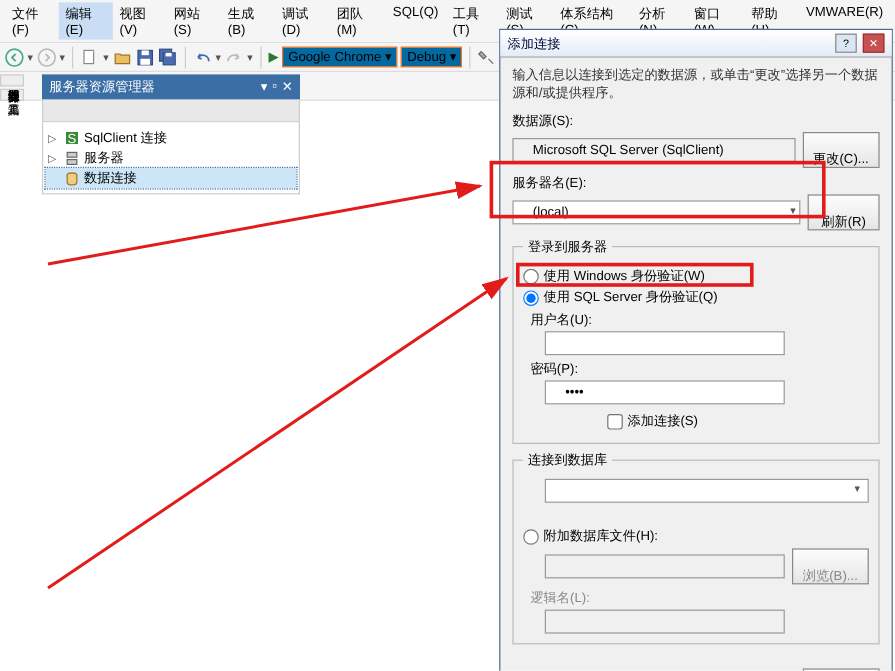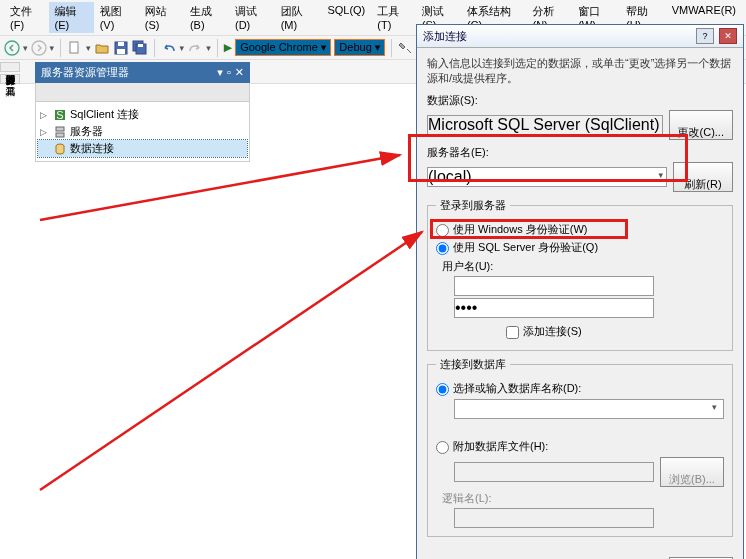--- a/index.html
+++ b/index.html
@@ -36,21 +36,21 @@
 .dialog-title { background: linear-gradient(#fff,#e3ecf7); padding: 3px 6px; display: flex; justify-content: space-between; align-items: center; border-bottom: 1px solid #aaa; }
 .dialog-title .t { color: #003; }
 .winbtn { width: 18px; height: 16px; border: 1px solid #888; background: #ddd; display: inline-flex; align-items: center; justify-content: center; font-size: 9px; margin-left: 2px; }
 .winbtn.close { background: #c75050; color: #fff; border-color: #a03030; }
 .winbtn.help { background: #dce6f2; }
 
 .dialog-body { padding: 8px 10px; font-size: 11px; }
 .desc { color: #333; line-height: 1.4; margin-bottom: 6px; }
 .label { margin: 5px 0 2px; }
 .field-row { display: flex; gap: 6px; align-items: center; margin-bottom: 4px; }
-.txtbox { border: 1px solid #999; background: #fff; padding: 2px 0; font-size: 16px; height: 20px; }
+.txtbox { border: 1px solid #999; background: #fff; padding: 2px 16px; font-size: 11px; height: 20px; }
 .txtbox.ro { background: #f0f0f0; }
 .btn { border: 1px solid #888; background: linear-gradient(#fdfdfd,#e5e5e5); padding: 14px 8px; min-width: 60px; height: 21px; font-size: 11px; cursor: default; }
 fieldset { border: 1px solid #bbb; padding: 6px 8px 8px; margin: 6px 0; }
 legend { padding: 0 4px; }
 .radio-row, .check-row { display: flex; align-items: flex-end; gap: 4px; margin: 3px 0; }
 .sublabel { margin-left: 6px; margin-top: 4px; }
 .subfield { margin-left: 18px; margin-top: 2px; }
 .bottom-row { display: flex; justify-content: flex-end; gap: 6px; padding: 6px 10px; }
 
 .highlight-box { position: absolute; border: 3px solid #e21b1b; pointer-events: none; }
@@ -238,33 +238,30 @@
       <div class="radio-row">
         <input type="radio" name="auth" style="">
         <span>使用 Windows 身份验证(W)</span>
       </div>
       <div class="radio-row">
         <input type="radio" name="auth" checked="" style="">
         <span>使用 SQL Server 身份验证(Q)</span>
       </div>
       <div class="sublabel">用户名(U):</div>
       <div class="subfield"><input class="txtbox" style="width: 200px;" value=""></div>
+      <div class="sublabel">密码(P):</div>
       <div class="subfield"><input class="txtbox" style="width: 200px;" value="••••"></div>
       <div class="subfield check-row" style="margin-top:6px;margin-left:70px">
         <input type="checkbox" style="">
         <span>添加连接(S)</span>
       </div>
     </fieldset>
 
     <fieldset>
       <legend>连接到数据库</legend>
-      <div class="radio-row">
-        <input type="radio" name="db" checked="" style="">
-        <span>选择或输入数据库名称(D):</span>
-      </div>
       <div class="subfield" style="position:relative">
         <input class="txtbox" style="width: 270px;" value="">
         <span style="position:absolute;left:258px;top:3px;font-size:9px;color:#555">▾</span>
       </div>
       <div class="radio-row" style="margin-top:20px">
         <input type="radio" name="db" style="">
         <span>附加数据库文件(H):</span>
       </div>
       <div class="subfield field-row">
         <input class="txtbox ro" style="width: 200px;" disabled="">

